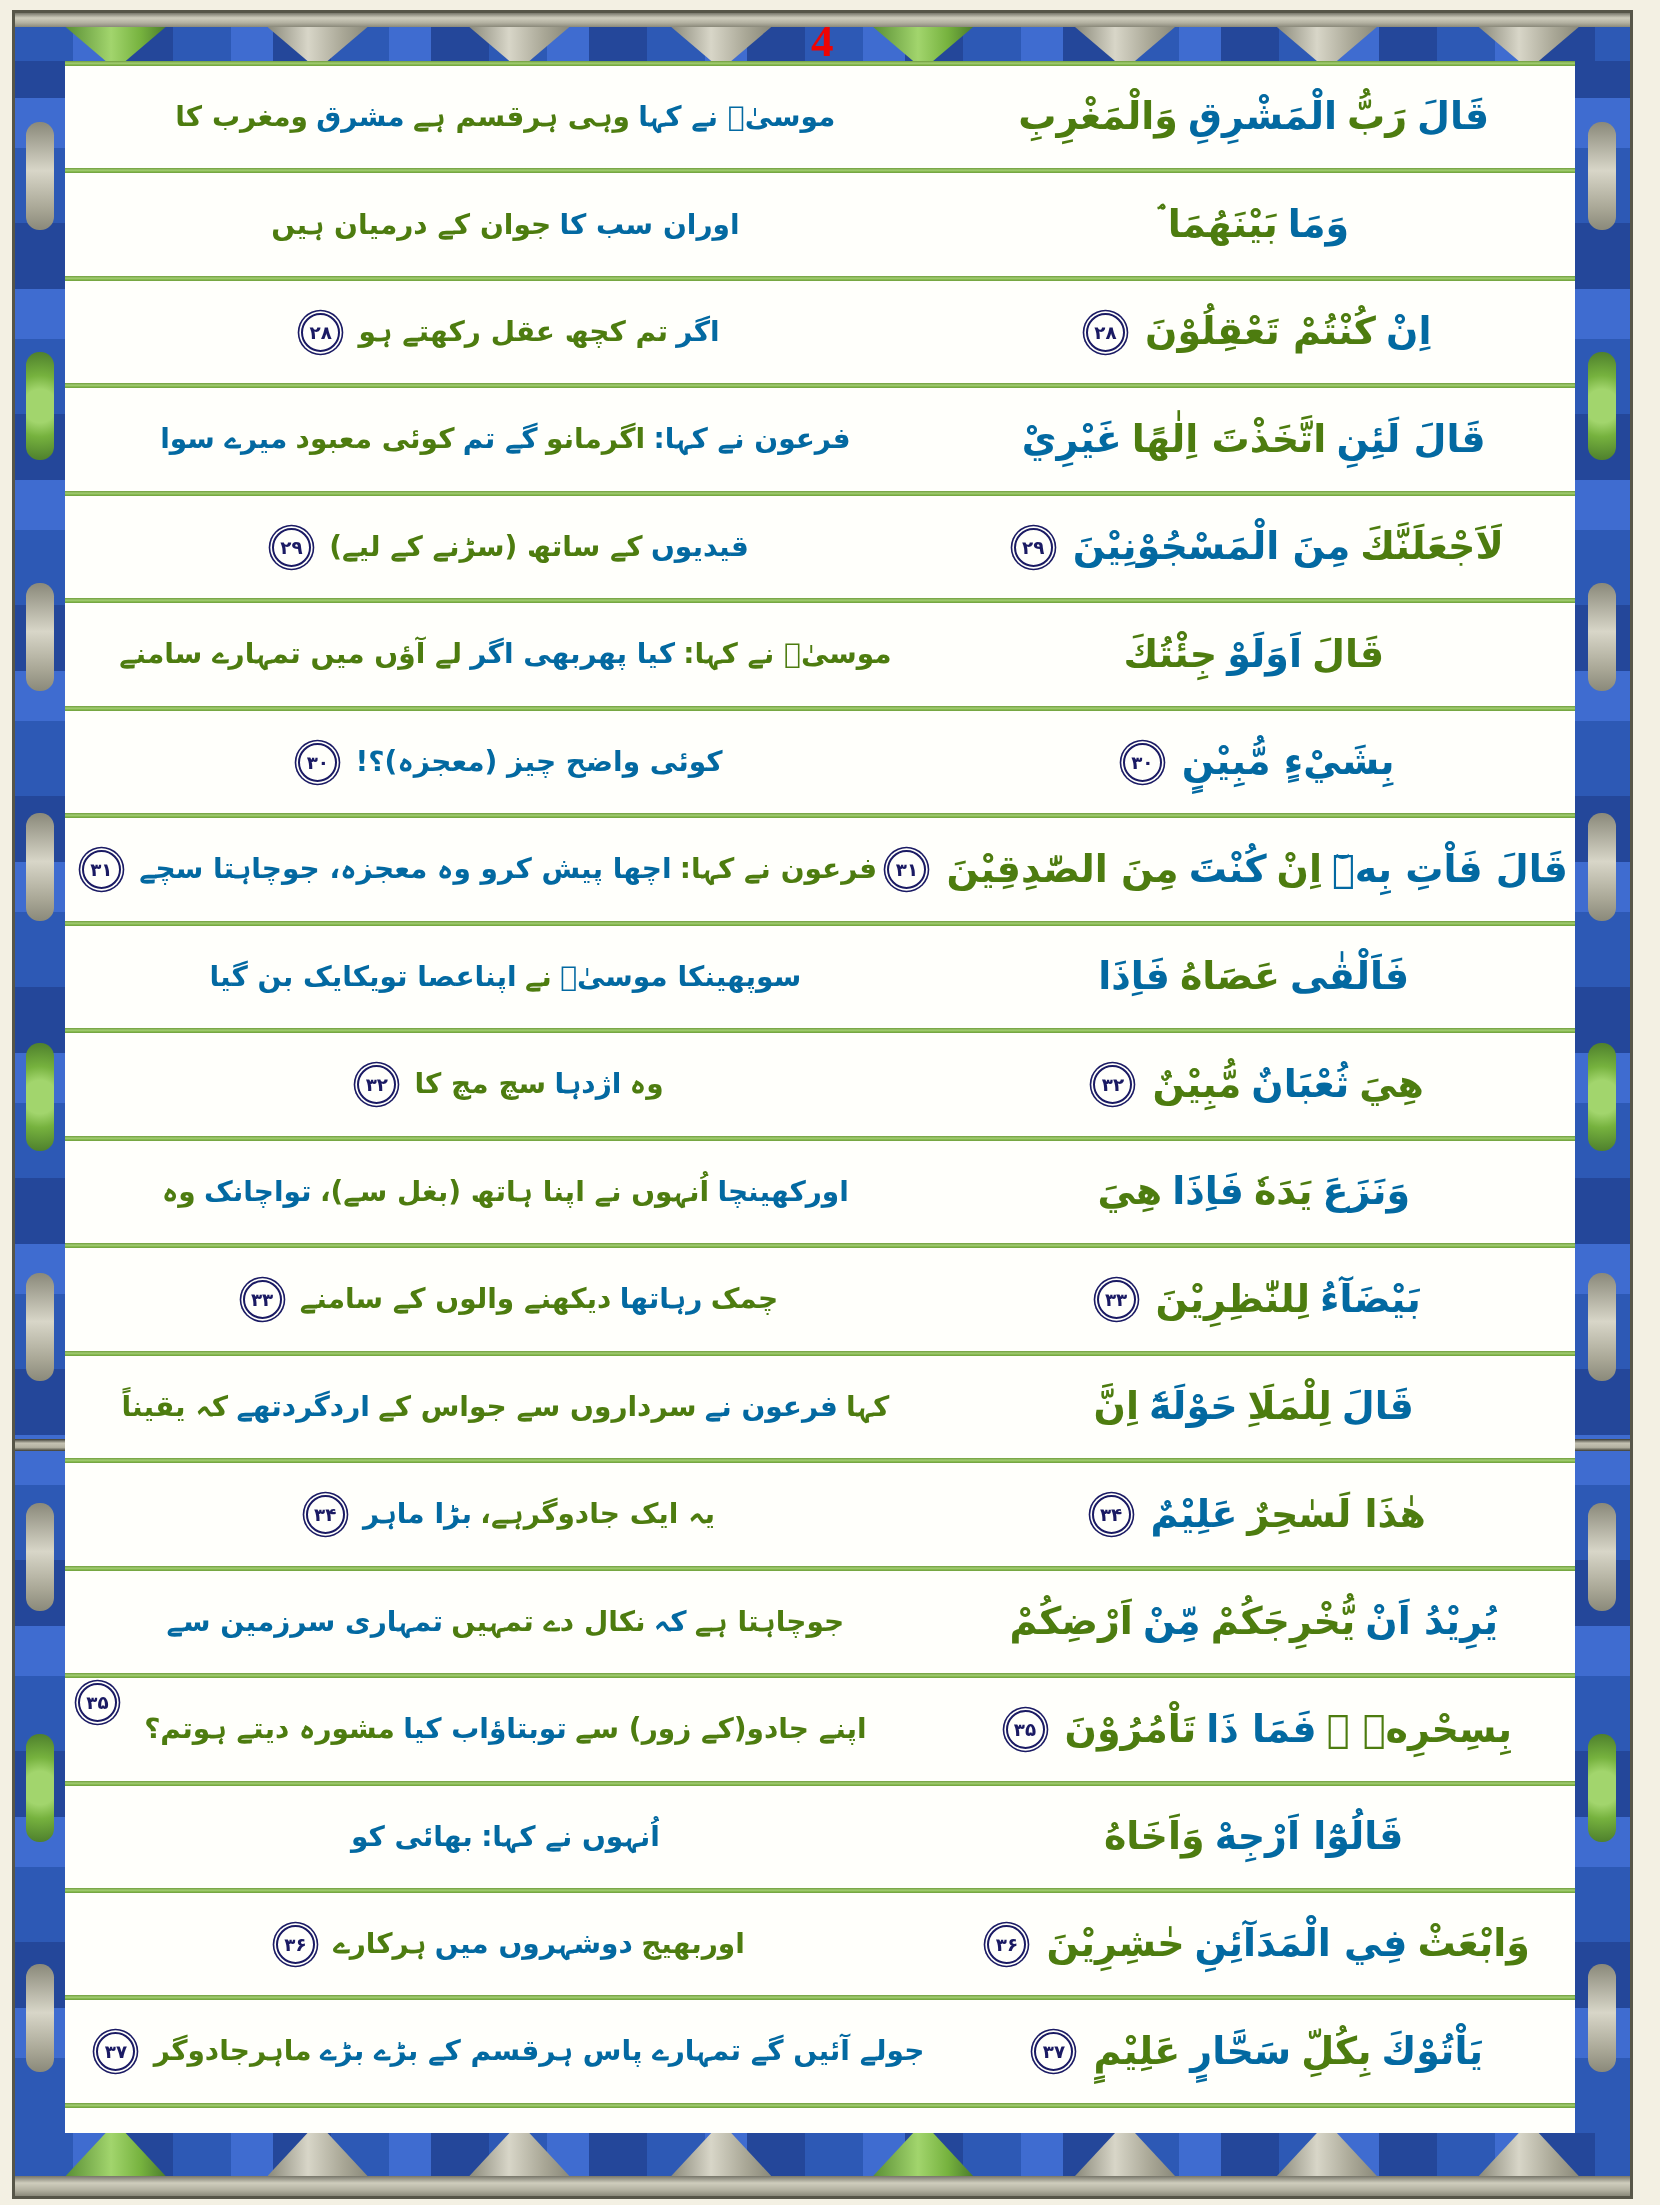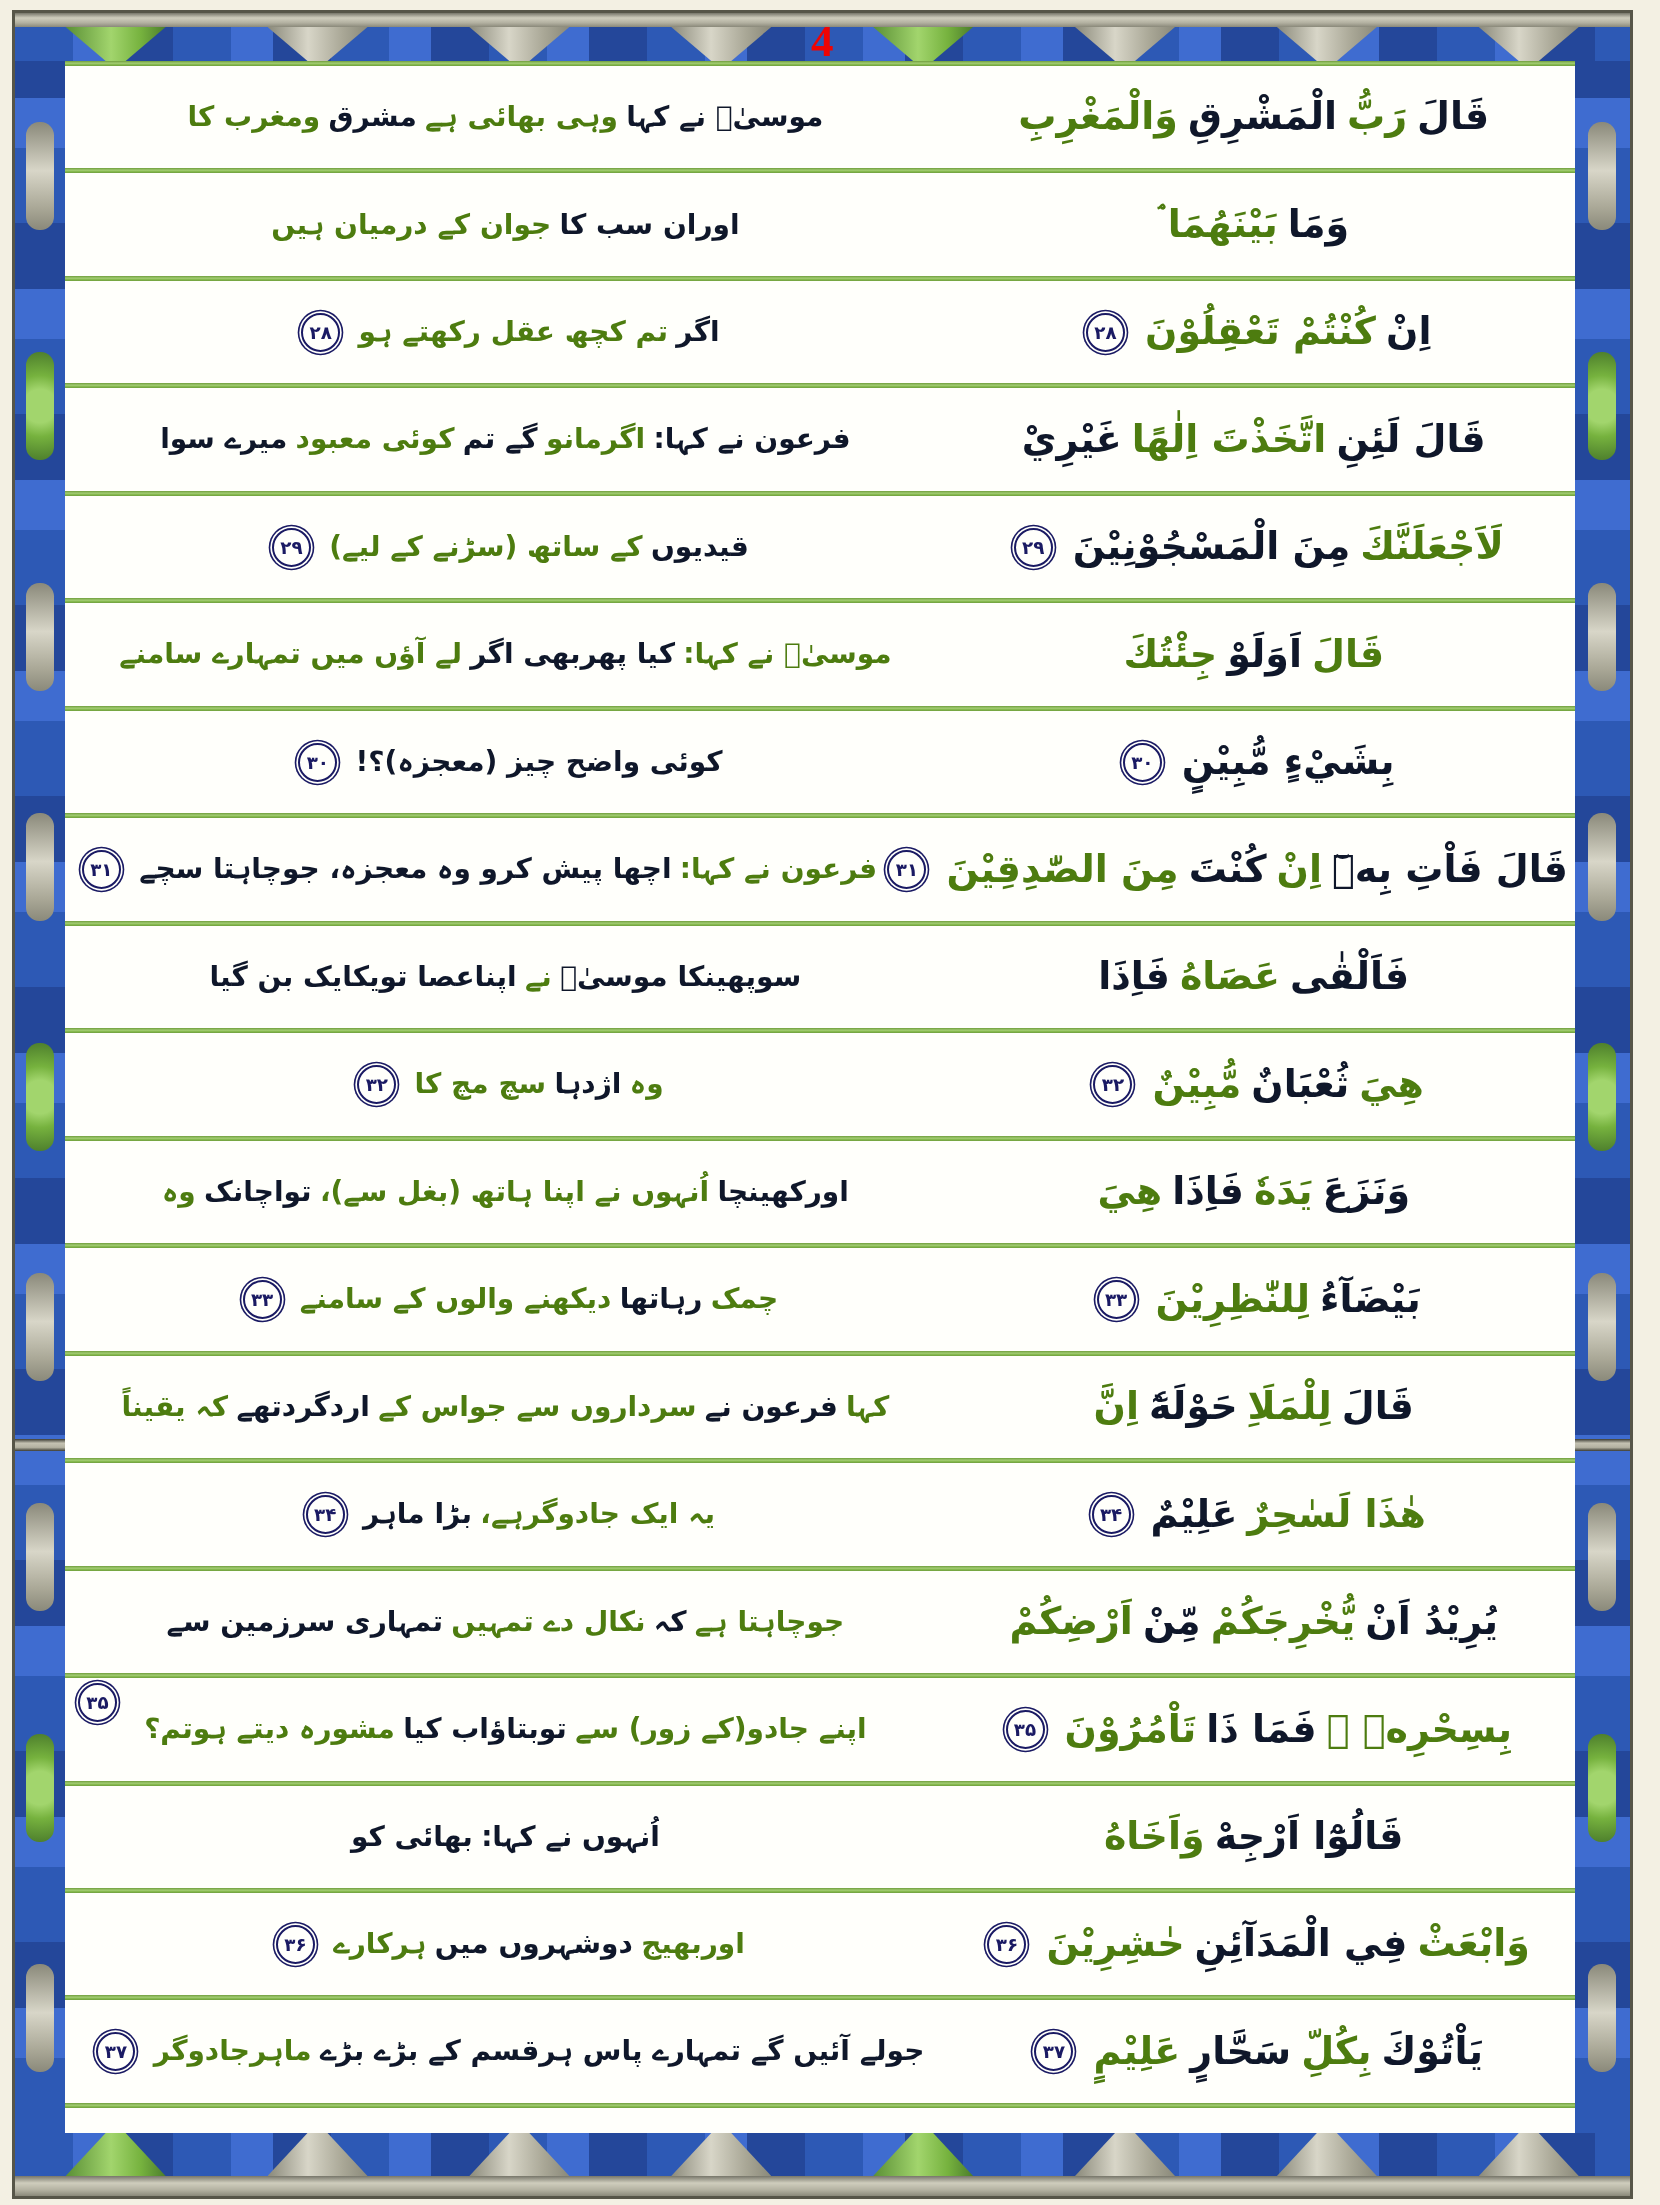--- a/index.html
+++ b/index.html
@@ -40,21 +40,21 @@
   .sep{flex:0 0 5px;background:linear-gradient(#6f9e3c,#a3cc73 45%,#86b94f 70%,#6f9e3c);}
   .tail{flex:0 0 25px;background:#fffffb;}
   .row{flex:1 1 0;position:relative;display:flex;direction:rtl;align-items:center;
       background:#fffffb;padding:0 6.7px;}
   .cell{display:flex;direction:rtl;align-items:center;justify-content:center;flex-wrap:nowrap;}
   .cell-arabic{flex:0 0 auto;min-width:42%;gap:0 10px;}
   .cell-urdu{flex:1 1 auto;gap:0 8.3px;}
   .seg{white-space:nowrap;}
   .arabic-text{font:600 38px/1.25 "DejaVu Sans",sans-serif;text-align:center;}
   .urdu-text{font:700 28px/1.3 "DejaVu Sans",sans-serif;}
-  .c-red{color:#0f172a;}
+  .c-red{color:#0369a1;}
   .c-navy{color:#4d7c0f;}
   .vnum{display:inline-flex;align-items:center;justify-content:center;flex:0 0 auto;
       width:35px;height:35px;border-radius:50%;border:2.5px solid #1a1a63;
       box-shadow:0 0 0 1.7px #fffffb,0 0 0 3.3px #1a1a63;margin:8px 10px;
       font:700 18.3px "DejaVu Sans",sans-serif;color:#1a1a63;background:#fffffb;}
   .vnum-float{position:absolute;right:auto;left:13.3px;top:5px;margin:0;}
 </style>
 </head>
 <body>
 
@@ -124,21 +124,21 @@
         <div class="sep"></div>
         <div class="row">
           <div class="cell cell-arabic">
             <span class="seg arabic-text c-red">قَالَ</span>
             <span class="seg arabic-text c-navy">رَبُّ</span>
             <span class="seg arabic-text c-red">الْمَشْرِقِ</span>
             <span class="seg arabic-text c-navy">وَالْمَغْرِبِ</span>
           </div>
           <div class="cell cell-urdu">
             <span class="seg urdu-text c-red">موسیٰؑ نے کہا</span>
-            <span class="seg urdu-text c-navy">وہی بھائی ہے</span>
+            <span class="seg urdu-text c-navy">وہی ہرقسم ہے</span>
             <span class="seg urdu-text c-red">مشرق</span>
             <span class="seg urdu-text c-navy">ومغرب کا</span>
           </div>
         </div>
         <div class="sep"></div>
         <div class="row">
           <div class="cell cell-arabic">
             <span class="seg arabic-text c-red">وَمَا</span>
             <span class="seg arabic-text c-navy">بَيْنَهُمَا ۘ</span>
           </div>

